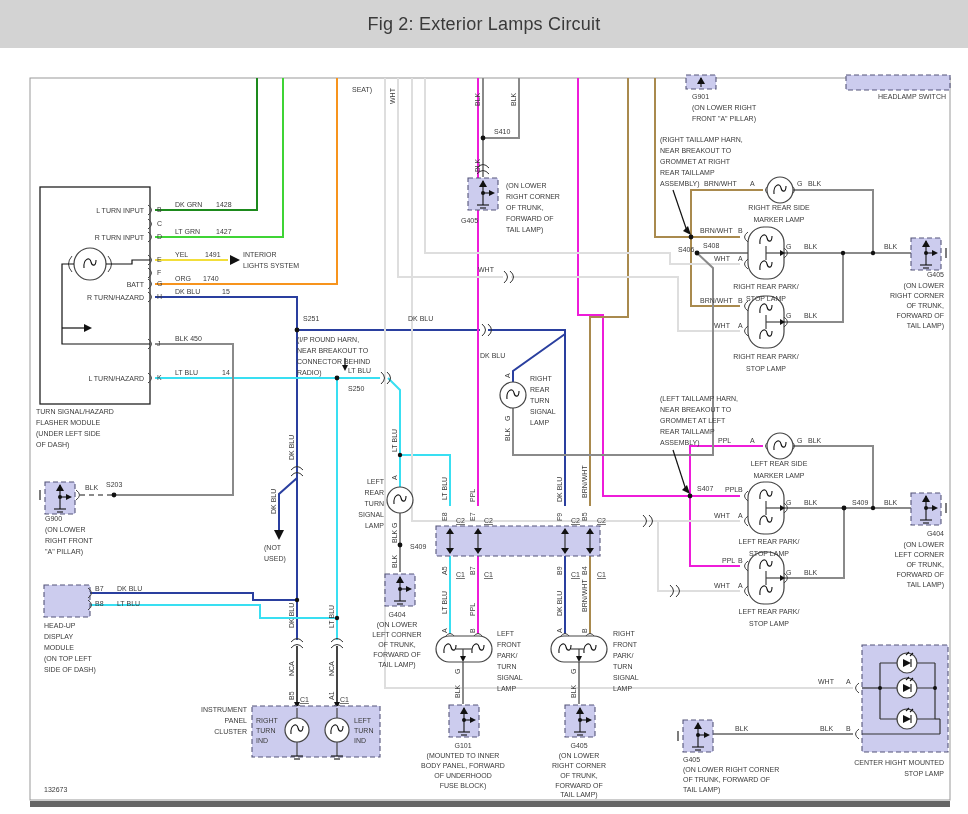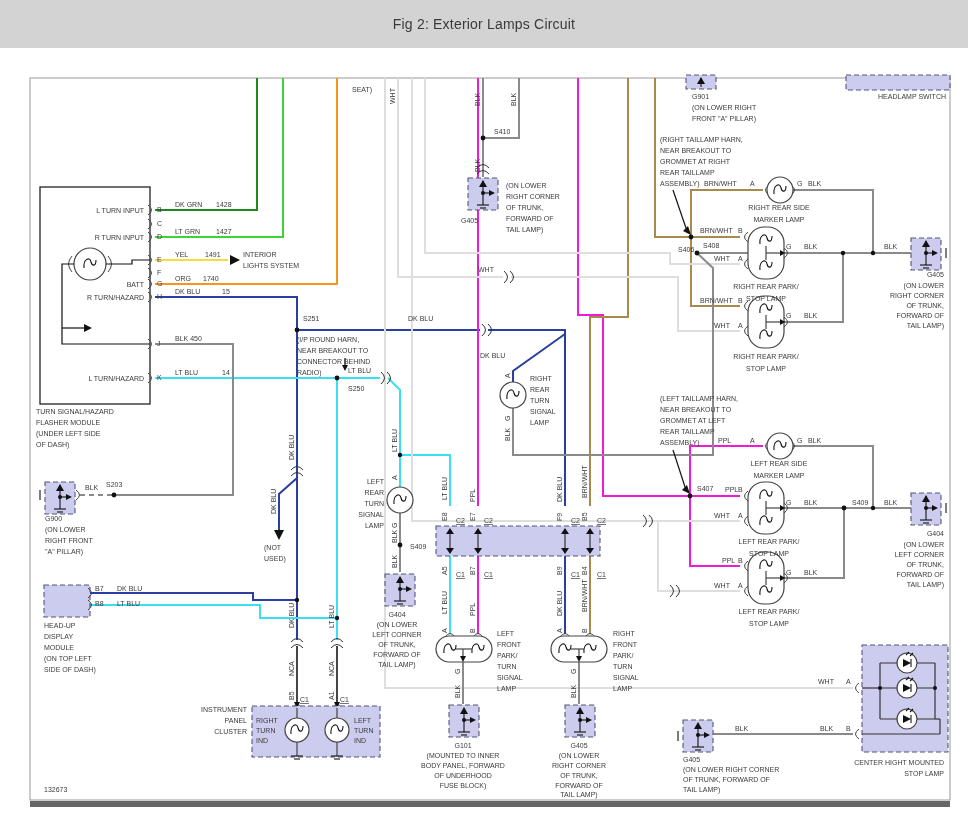--- a/index.html
+++ b/index.html
@@ -1,19 +1,19 @@
 <!DOCTYPE html>
 <html style="--header_bg: #d3d3d3; --text: #3a3a3a; --border: #999999; --band: #666666; --box_fill: #ccccee; --box_stroke: #55557a; --dk_grn: #1d8a1d; --lt_grn: #3fd435; --yel: #f2de3a; --org: #f7941d; --dk_blu: #2a3f9f; --lt_blu: #39dff2; --ppl: #ee1cd9; --brn_wht: #a98a4e; --blk: #8a8a8a; --wht: #dedede; --nca: #454545;"><head>
 <meta charset="utf-8">
 <style>
   html,body{margin:0;padding:0;background:#fff;}
   body{width:968px;height:814px;position:relative;font-family:"Liberation Sans",sans-serif;}
   #titlebar{position:absolute;left:0;top:0;width:968px;height:48px;background:var(--header_bg,#d3d3d3);
     display:flex;align-items:center;justify-content:center;}
-  #titlebar .t{font-size:14px;color:#3a3a3a;letter-spacing:.2px;}
+  #titlebar .t{font-size:18px;color:#3a3a3a;letter-spacing:.2px;}
   svg{position:absolute;left:0;top:0;}
   svg text{font-family:"Liberation Sans",sans-serif;fill:var(--text,#3a3a3a);font-size:7px;}
   .wire{fill:none;stroke-width:2;}
   .thin{fill:none;stroke-width:1.2;}
   .comp{fill:#ffffff;stroke:#444;stroke-width:1.2;}
   .lavbox{fill:var(--box_fill,#ccccee);stroke:var(--box_stroke,#55557a);stroke-width:1.1;stroke-dasharray:5,3;}
   .gsym{stroke:#111;stroke-width:1.1;fill:none;}
   .dot{fill:#111;stroke:none;}
   .brk{fill:none;stroke:#333;stroke-width:1;}
   .arc{fill:none;stroke:#444;stroke-width:1;}

